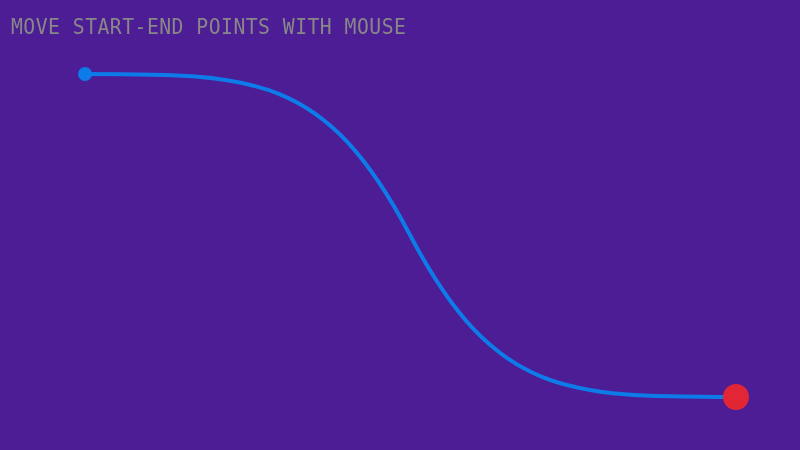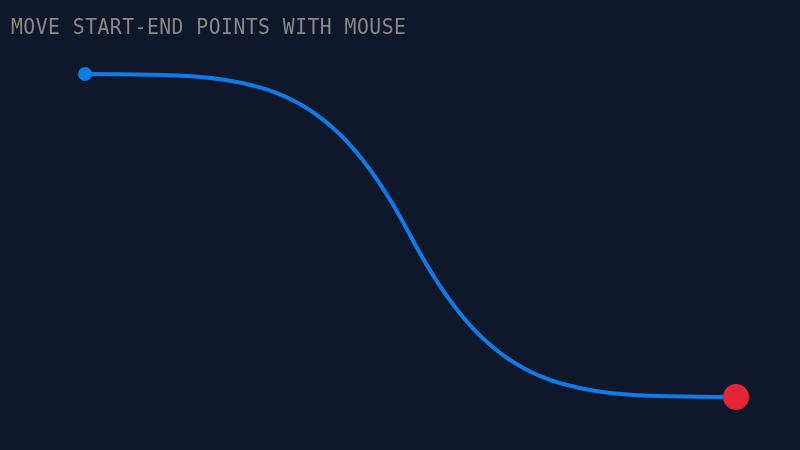--- a/index.html
+++ b/index.html
@@ -50,21 +50,21 @@
     stroke-linecap: round;
     stroke-linejoin: round;
   }
   .handle-dot {
     cursor: pointer;
   }
 </style>
 </head>
 <body>
 
-<div id="app" style="background: #0f172a; width: 800px; height: 450px;">
+<div id="app" style="background: #4c1d95; width: 800px; height: 450px;">
 
   <div id="title" style="color: rgb(136, 136, 136);">MOVE START-END POINTS WITH MOUSE</div>
 
   <svg id="stage" viewBox="0 0 800 450" width="800" height="450" xmlns="http://www.w3.org/2000/svg">
 
     <path class="curve-path" stroke="#0d7ce8" stroke-width="4" d="M 85 74 C 255 74, 325 74, 410 235 C 495 396, 565 397, 736 397"></path>
 
     <circle class="handle-dot" cx="85" cy="74" r="7" fill="#0d7ce8"></circle>
 
     <circle class="handle-dot" cx="736" cy="397" r="13" fill="#e32636"></circle>

